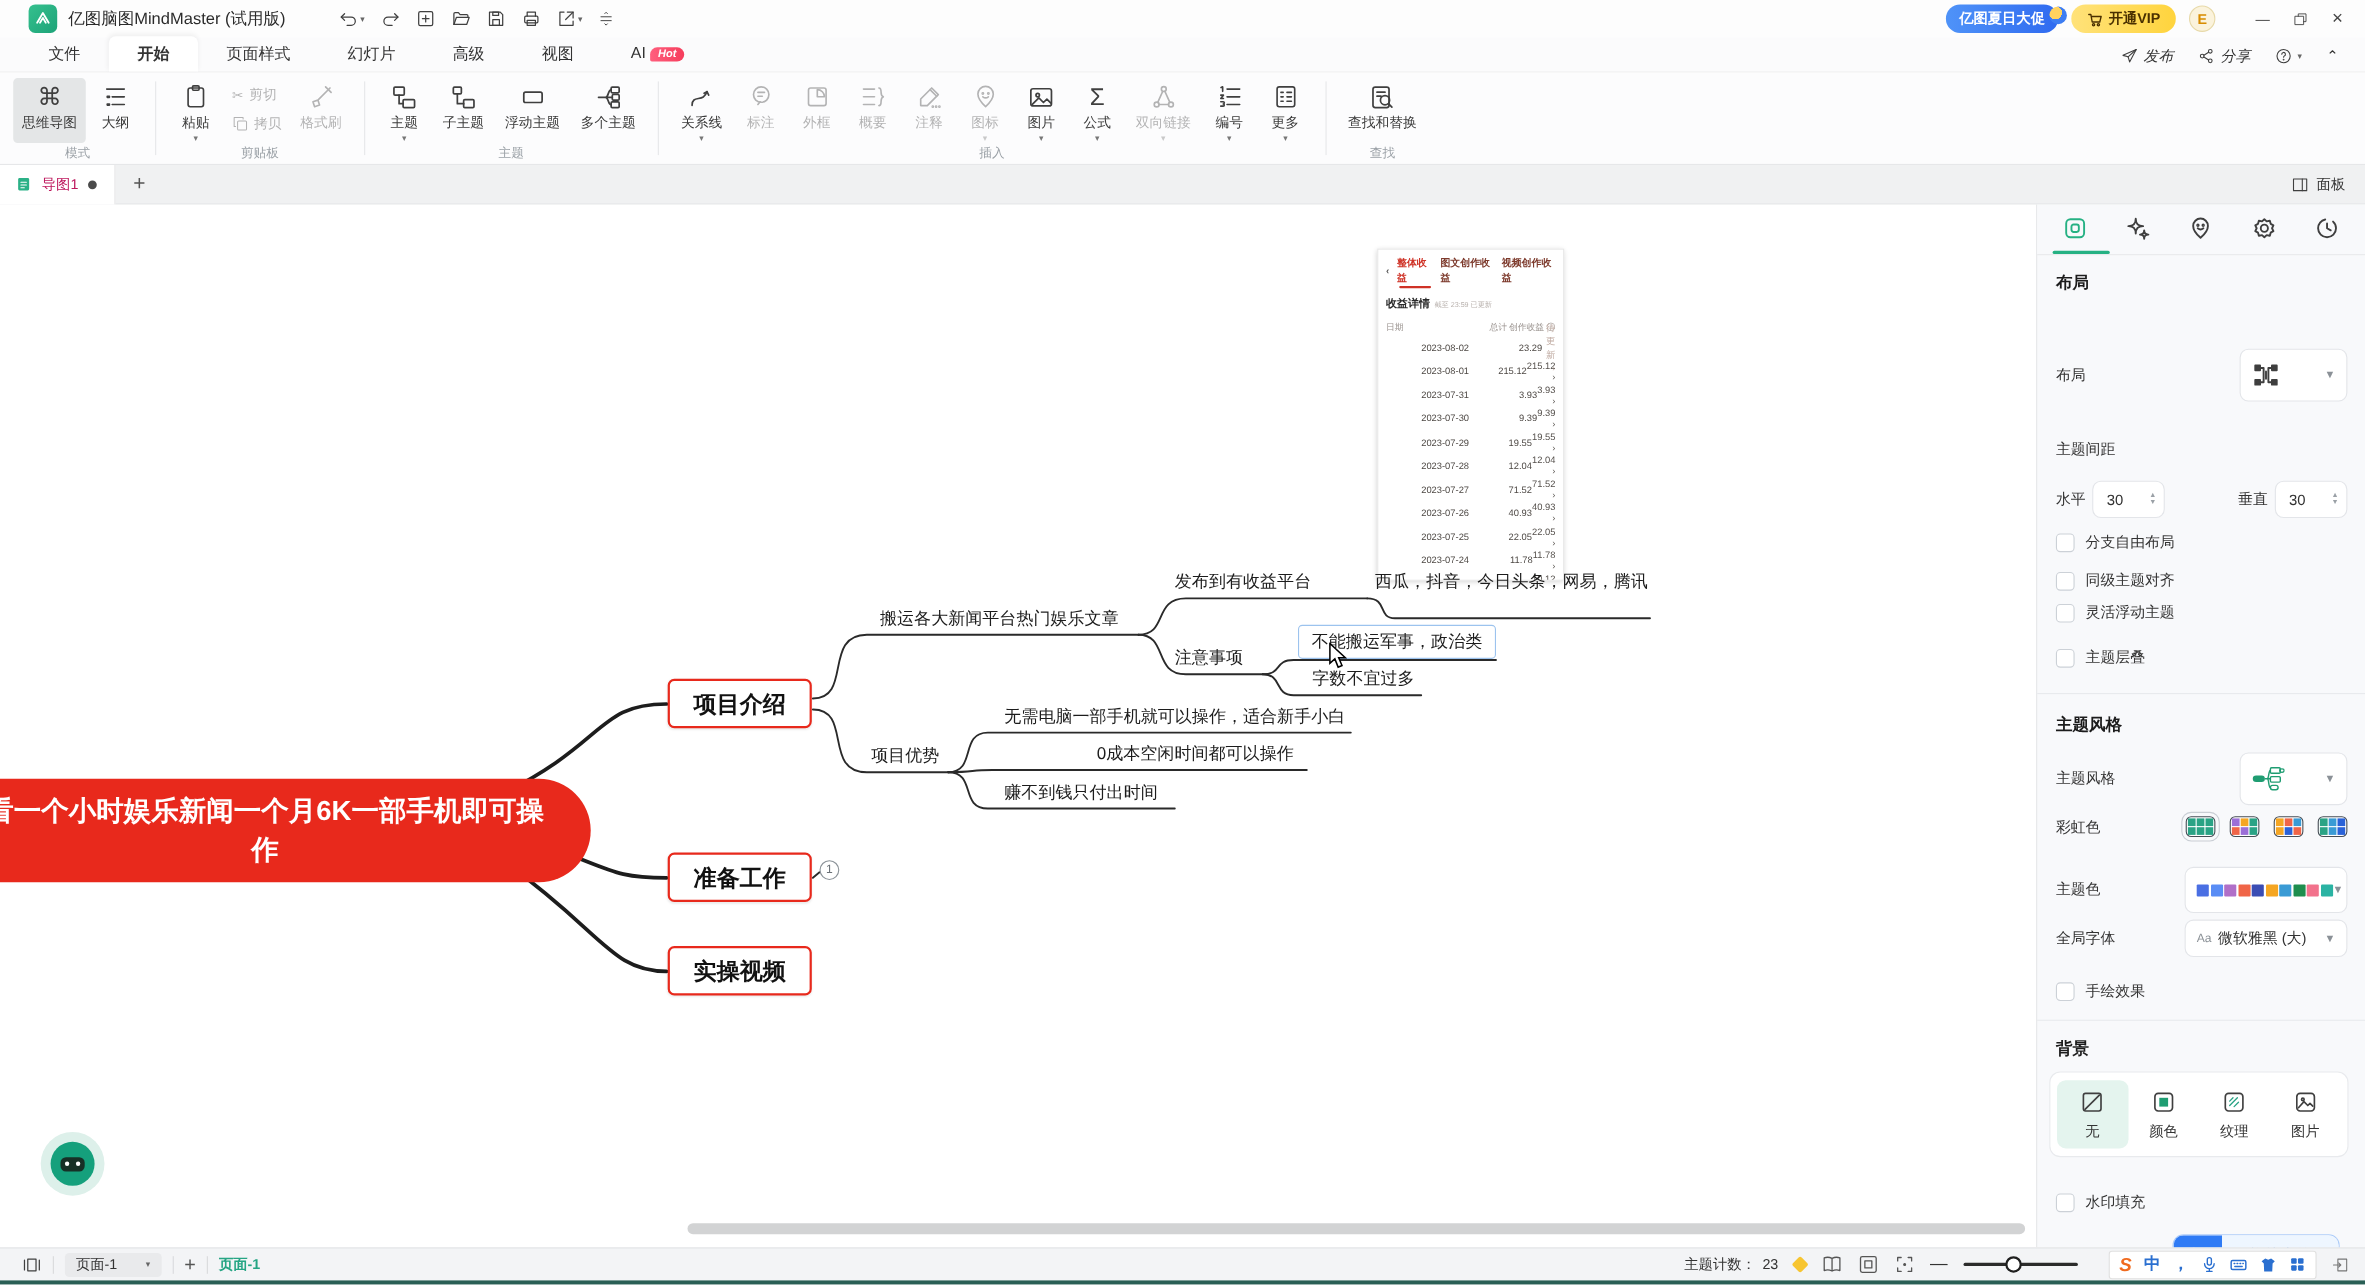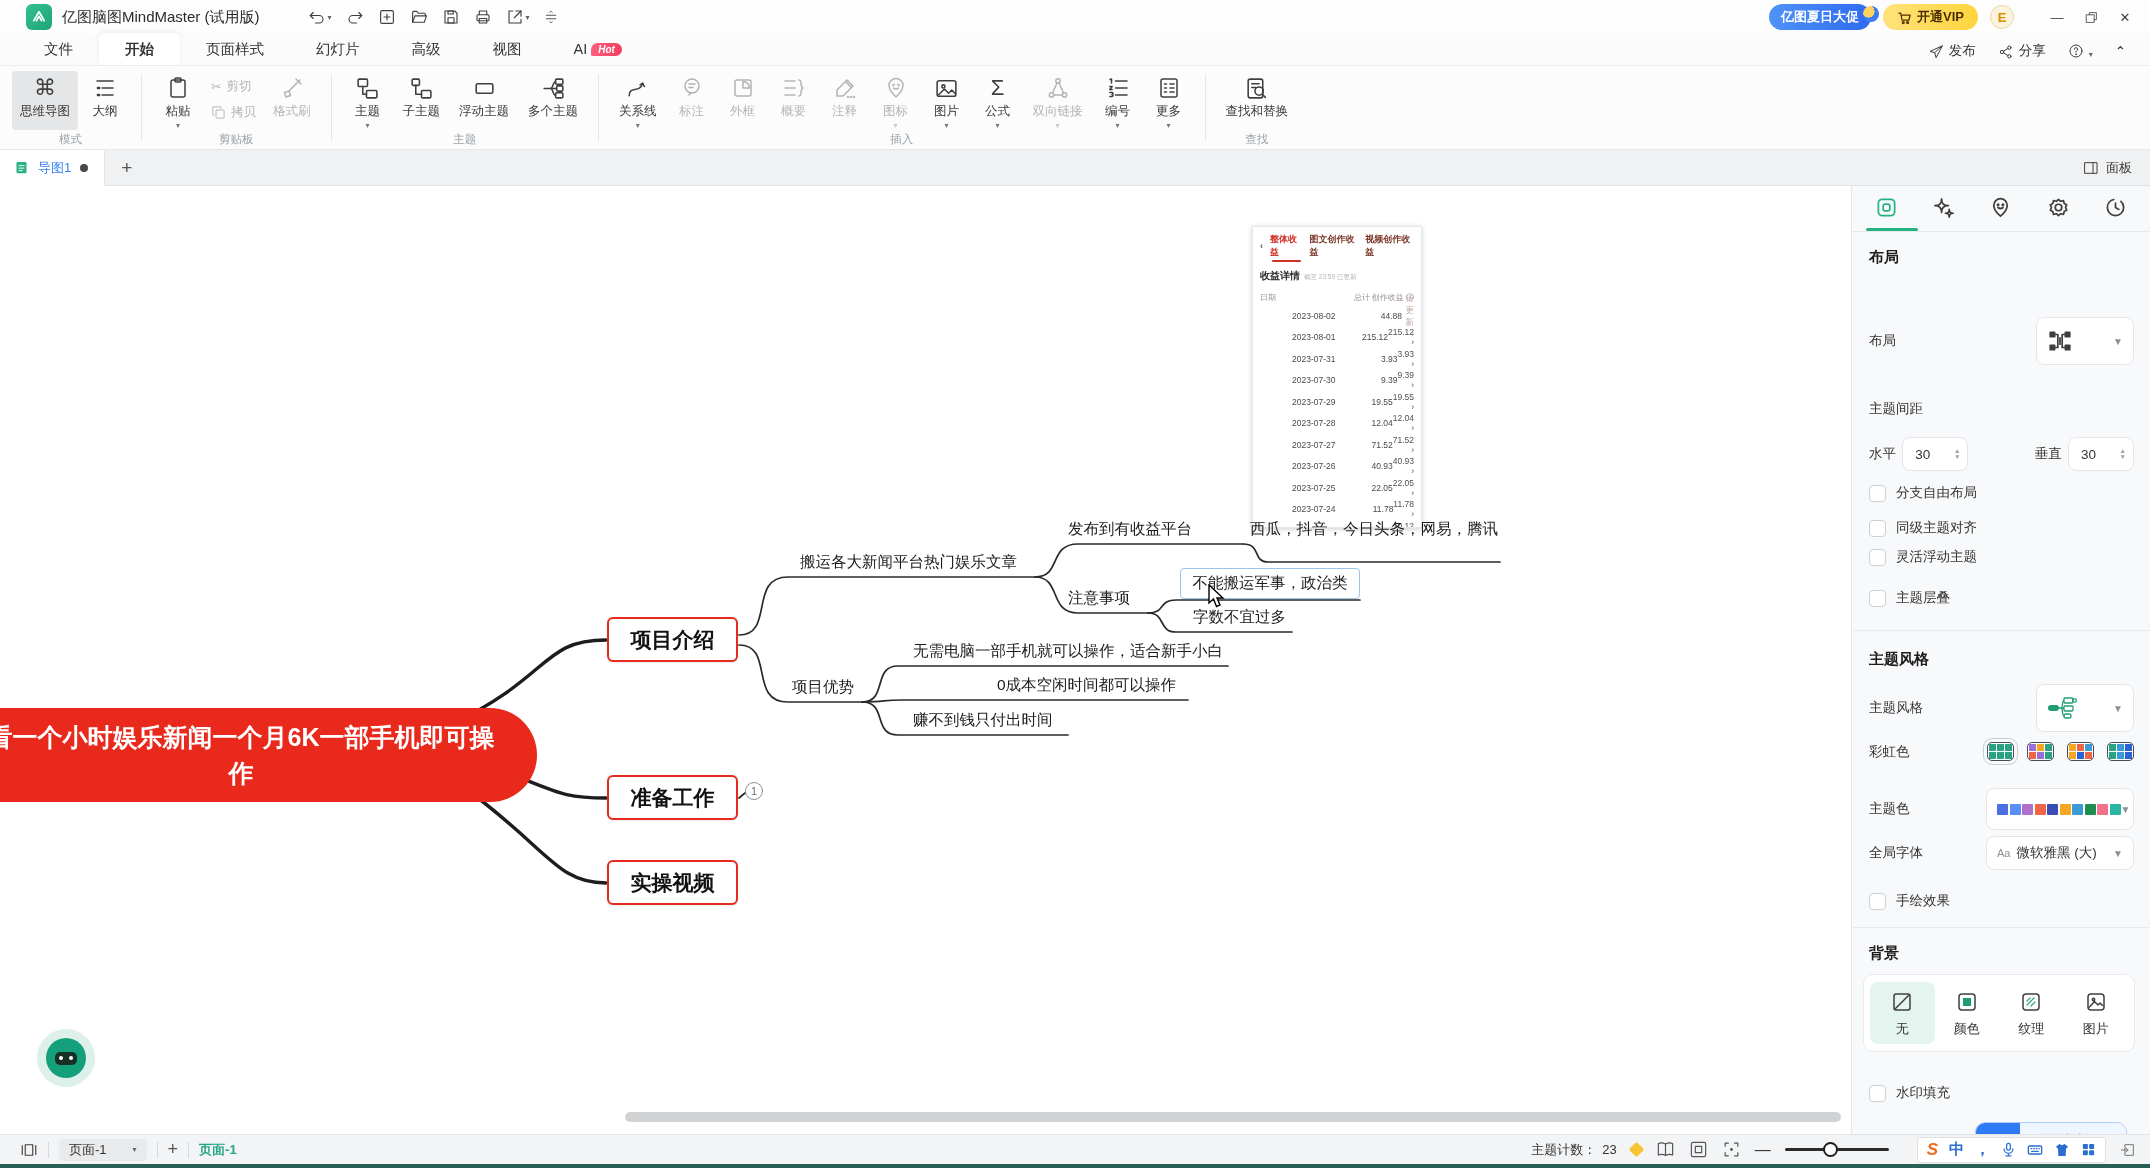--- a/index.html
+++ b/index.html
@@ -24,40 +24,40 @@
   .winbtns { display:flex; align-items:center; gap:4px; margin-left:16px; }
   .winbtn { width:30px; height:26px; display:flex; align-items:center; justify-content:center; color:#444; font-size:13px; }
 
   
   .menubar { position:absolute; left:0; top:34px; width:2150px; height:32px; background:#fbfbfc; display:flex; align-items:flex-end; border-bottom:1px solid #ededee; }
   .mtabs { display:flex; align-items:flex-end; margin-left:18px; height:32px;justify-content:space-between; }
   .mtab { padding:6px 26px; font-size:14.5px; color:#333; height:32px; display:flex; align-items:center; gap:4px; }
   .mtab.active { background:#fff; font-weight:bold; border-radius:6px 6px 0 0; box-shadow:0 -2px 5px rgba(0,0,0,.06); }
   .hot-badge { background:linear-gradient(90deg,#ff5f7e,#f63d5c); color:#fff; font-size:10px; font-style:italic; font-weight:bold; padding:1px 7px; border-radius:8px 8px 8px 2px; }
   .mright { margin-left:auto; display:flex; align-items:center; gap:22px; margin-right:24px; font-size:13.5px; color:#333; padding-bottom:5px; }
-  .mact { display:flex; align-items:flex-end; gap:5px; }
+  .mact { display:flex; align-items:center; gap:5px;font-style:italic; }
 
   
   .ribbon { position:absolute; left:0; top:66px; width:2150px; height:84px; background:#fcfcfd; border-bottom:1px solid #e6e7e9; display:flex; }
   .rgroup { display:flex; flex-direction:column; }
   .gbtns { display:flex; align-items:flex-start; gap:3px; padding:5px 12px 0; flex:1; }
   .glabel { text-align:center; font-size:11.5px; color:#9aa0a6; padding:2px 0 5px; }
   .gsep { width:1px; background:#e6e7e9; margin:8px 0; }
   .rbtn { display:flex; flex-direction:column; align-items:center; padding:3px 8px 1px; border-radius:4px; min-width:48px; }
   .rbtn .ric { height:28px; display:flex; align-items:center; justify-content:center; font-size:22px; color:#3f3f3f; }
   .rbtn .rlb { font-size:12.5px; color:#3a3a3a; white-space:nowrap; margin-top:1px; }
   .rbtn .rcar { font-size:8px; color:#777; line-height:7px; margin-top:2px; height:7px; }
   .rbtn.active { background:#e4e6e7; }
   .dis { opacity:.38; }
   .rbtn-sm { display:flex; align-items:center; gap:5px; padding:3px 6px; font-size:12.5px; color:#3a3a3a; }
   .clipcol { display:flex; flex-direction:column; gap:3px; padding-top:4px; }
 
   
   .doctabs { position:absolute; left:0; top:150px; width:2150px; height:36px; background:#f0f1f2; border-bottom:1px solid #e2e3e5; display:flex; align-items:center; }
-  .dtab { height:36px; background:#fff; display:flex; align-items:center; gap:9px; padding:0 16px 0 14px; font-size:13px; color:#3b82f6; border-right:1px solid #e4e4e6; }
+  .dtab { height:36px; background:#fff; display:flex; align-items:center; gap:9px; padding:0 16px 0 14px; font-size:13px; color:#be185d; border-right:1px solid #e4e4e6; }
   .dot { width:8px; height:8px; border-radius:50%; background:#4a4a4a; }
   .dplus { font-size:19px; color:#555; margin-left:16px; }
   .dpanel { margin-left:auto; display:flex; align-items:center; gap:7px; font-size:13px; color:#333; margin-right:18px; }
 
   
   .canvas { position:absolute; left:0; top:186px; width:1851px; height:948px; background:#fff; overflow:hidden; }
   .node-central { position:absolute; left:-55px; top:522px; width:592px; height:94px; background:#e8291c; border-radius:47px; color:#fff; font-size:25px; font-weight:bold; display:flex; align-items:center; justify-content:center; text-align:center; line-height:1.45; padding:0 42px; }
   .node-branch { position:absolute; width:131px; height:45px; background:#fff; border:2px solid #e8291c; border-radius:6px; display:flex; align-items:center; justify-content:center; font-size:21px; font-weight:bold; color:#111; box-shadow:0 1px 2px rgba(0,0,0,.08); }
   .ltopic { position:absolute; font-size:15.5px; color:#1c1c1c; white-space:nowrap; }
   .sel-box { position:absolute; left:1180px; top:382px; width:180px; height:31px; border:1.5px solid #9cc3ee; border-radius:4px; background:#fff; display:flex; align-items:center; justify-content:center; font-size:15.5px; color:#1c1c1c; }
@@ -562,21 +562,21 @@
       </div>
       <div class="inc-title-row"><span>收益详情</span><span class="inc-sub">截至 23:59 已更新</span></div>
       <div class="inc-head">
         <span class="hc0">日期</span>
         <span class="hc1">总计</span>
         <span class="hc2">创作收益 ⓘ</span>
       </div>
       <div class="inc-rows">
           <div class="inc-row">
             <span class="c0">2023-08-02</span>
-            <span class="c1">44.88</span>
+            <span class="c1">23.29</span>
             <span class="c2 pend">待更新 ›</span>
           </div>
           <div class="inc-row">
             <span class="c0">2023-08-01</span>
             <span class="c1">215.12</span>
             <span class="c2">215.12 ›</span>
           </div>
           <div class="inc-row">
             <span class="c0">2023-07-31</span>
             <span class="c1">3.93</span>

